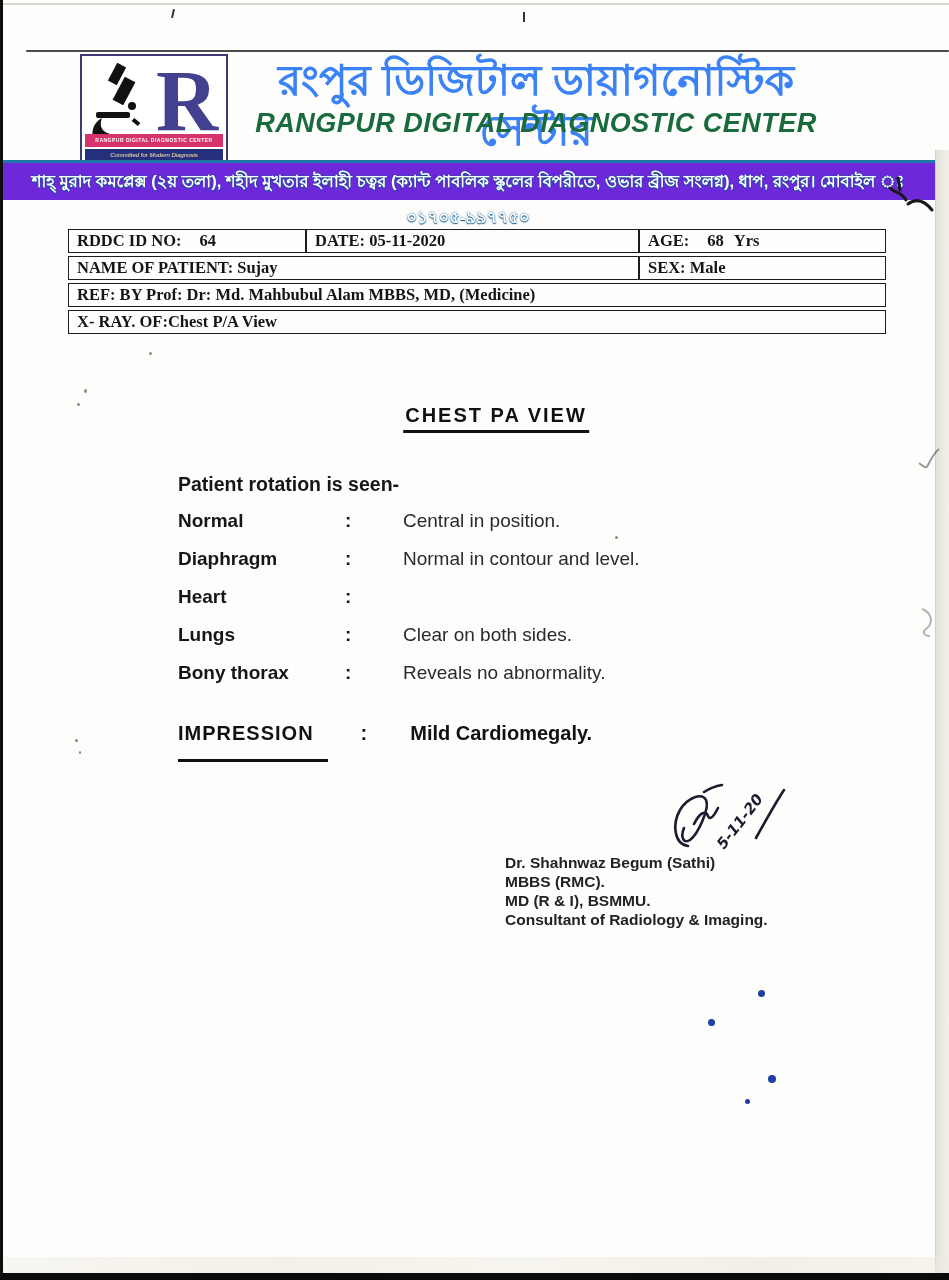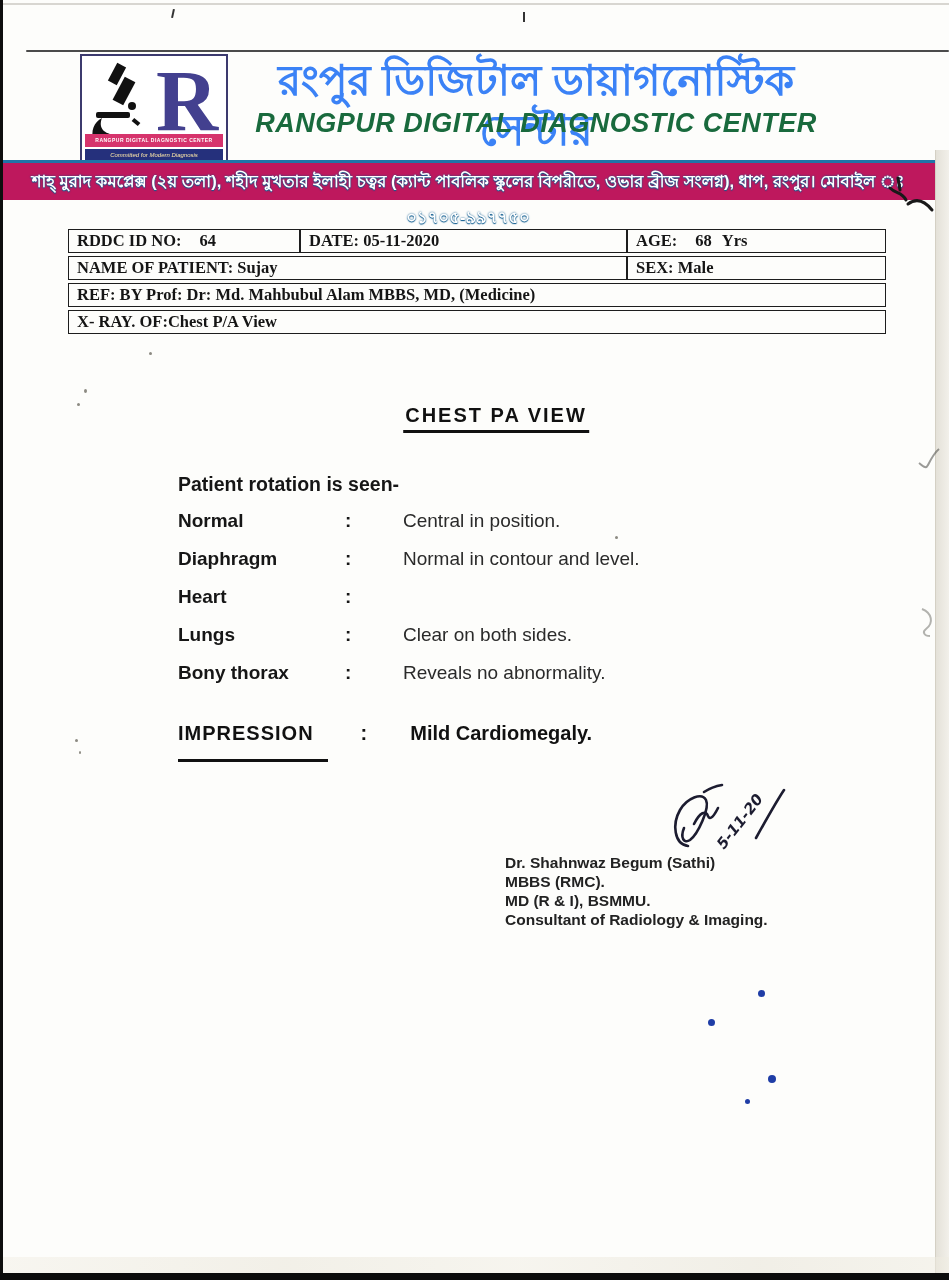--- a/index.html
+++ b/index.html
@@ -31,27 +31,27 @@
   .logo-scope{position:absolute;left:6px;top:6px;}
   .logo-strip1{position:absolute;left:3px;right:3px;bottom:17px;height:13px;background:#d6336c;
     color:#fff;font-size:5px;font-weight:bold;text-align:center;line-height:13px;letter-spacing:.5px;overflow:hidden;}
   .logo-strip2{position:absolute;left:3px;right:3px;bottom:3px;height:12px;background:#25307c;
     color:#ffe9a8;font-size:6px;font-style:italic;text-align:center;line-height:12px;overflow:hidden;}
   .title-bn{position:absolute;left:236px;top:56px;width:600px;text-align:center;
     font-size:42px;font-weight:bold;color:#3b82f6;line-height:50px;}
   .title-en{position:absolute;left:226px;top:108px;width:620px;text-align:center;
     font-size:27px;font-weight:bold;font-style:italic;color:#196a3d;letter-spacing:.5px;}
   .addr-banner{position:absolute;left:0px;top:160px;width:936px;height:40px;
-    background:#be185d;border-top:3px solid #1f74a8;box-sizing:border-box;}
+    background:#6d28d9;border-top:3px solid #1f74a8;box-sizing:border-box;}
   .addr-banner span{display:block;text-align:center;color:#ffffff;font-weight:bold;
     font-size:16.5px;line-height:36px;text-shadow:0 0 2px #0f5c8f, 0 1px 1px #0f5c8f;}
   
   .ptable{position:absolute;left:68px;top:226px;width:818px;border-collapse:separate;border-spacing:0 3px;
     font-family:"Liberation Serif","DejaVu Serif",serif;font-weight:bold;font-size:16.5px;color:#151515;}
-  .ptable td{border:1.7px solid #1d1d1d;height:22px;padding:0 16px 0 8px;white-space:nowrap;overflow:hidden;}
+  .ptable td{border:1.7px solid #1d1d1d;height:22px;padding:0 22px 0 8px;white-space:nowrap;overflow:hidden;}
   .gap-sm{display:inline-block;width:18px;}
   .gap-md{display:inline-block;width:10px;}
   .xray-val{}
   
   .report-title{position:absolute;left:496px;top:404px;transform:translateX(-50%);
     font-size:20px;font-weight:bold;letter-spacing:2px;color:#111;
     border-bottom:3px solid #111;padding:0 2px 3px 2px;white-space:nowrap;}
   .intro{position:absolute;left:178px;top:473px;font-size:19.5px;font-weight:bold;color:#161616;}
   .findings{position:absolute;left:178px;top:510px;width:640px;}
   .frow{display:flex;height:38px;align-items:flex-start;font-size:19px;color:#2a2a2a;}

